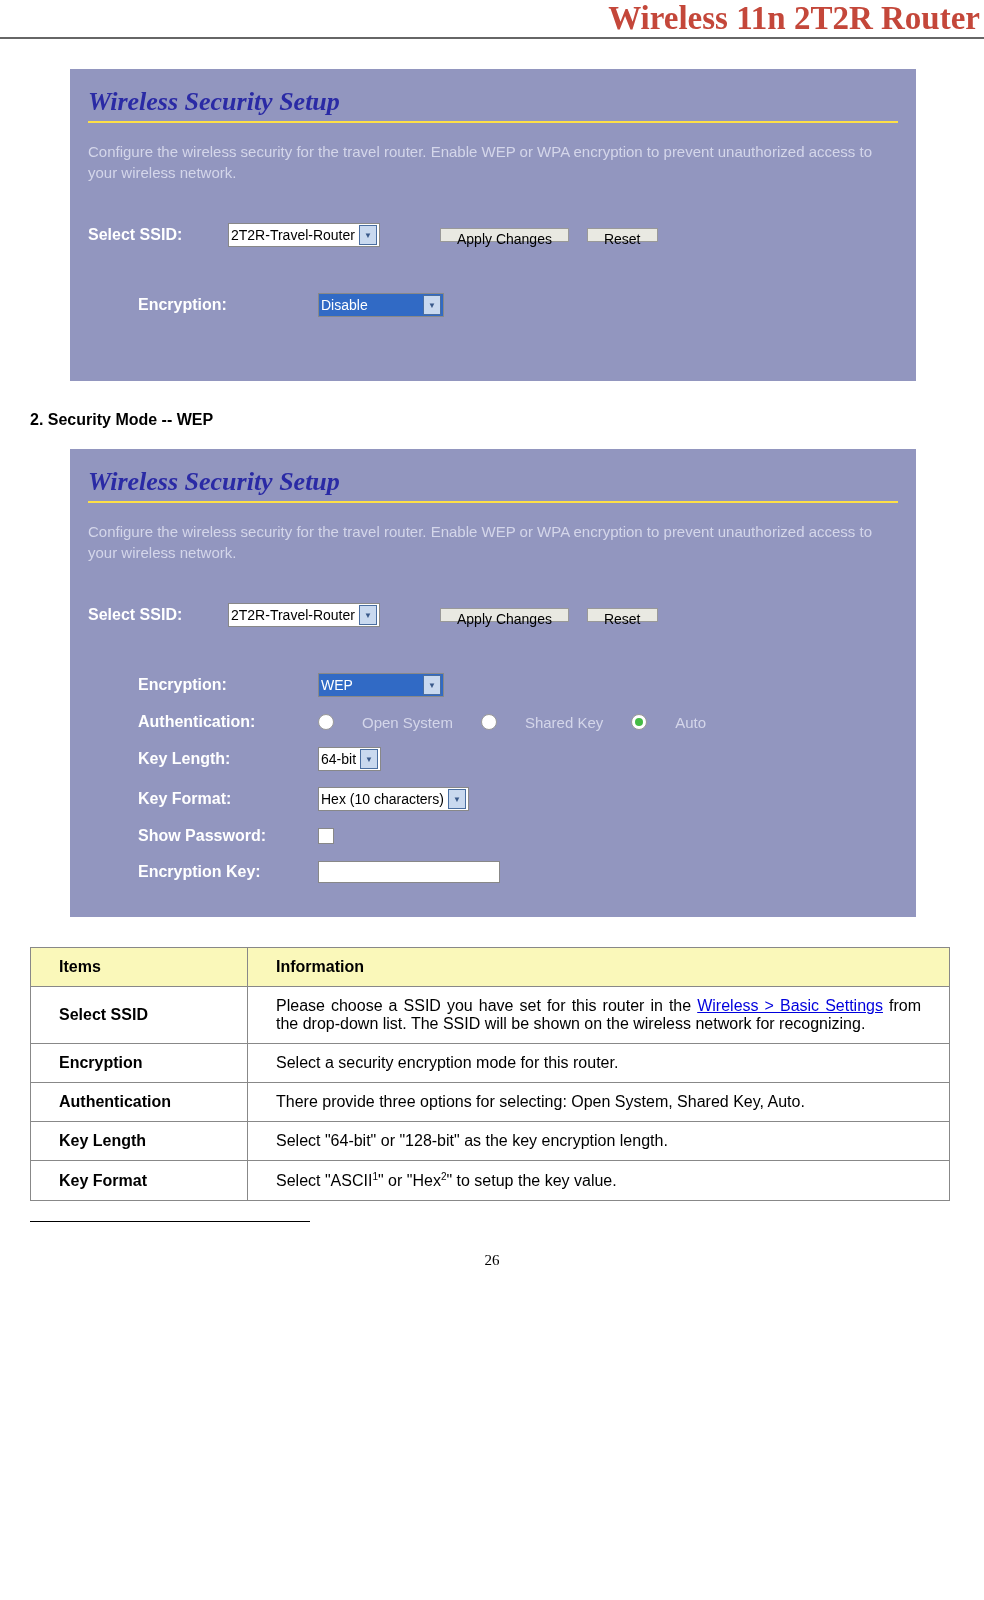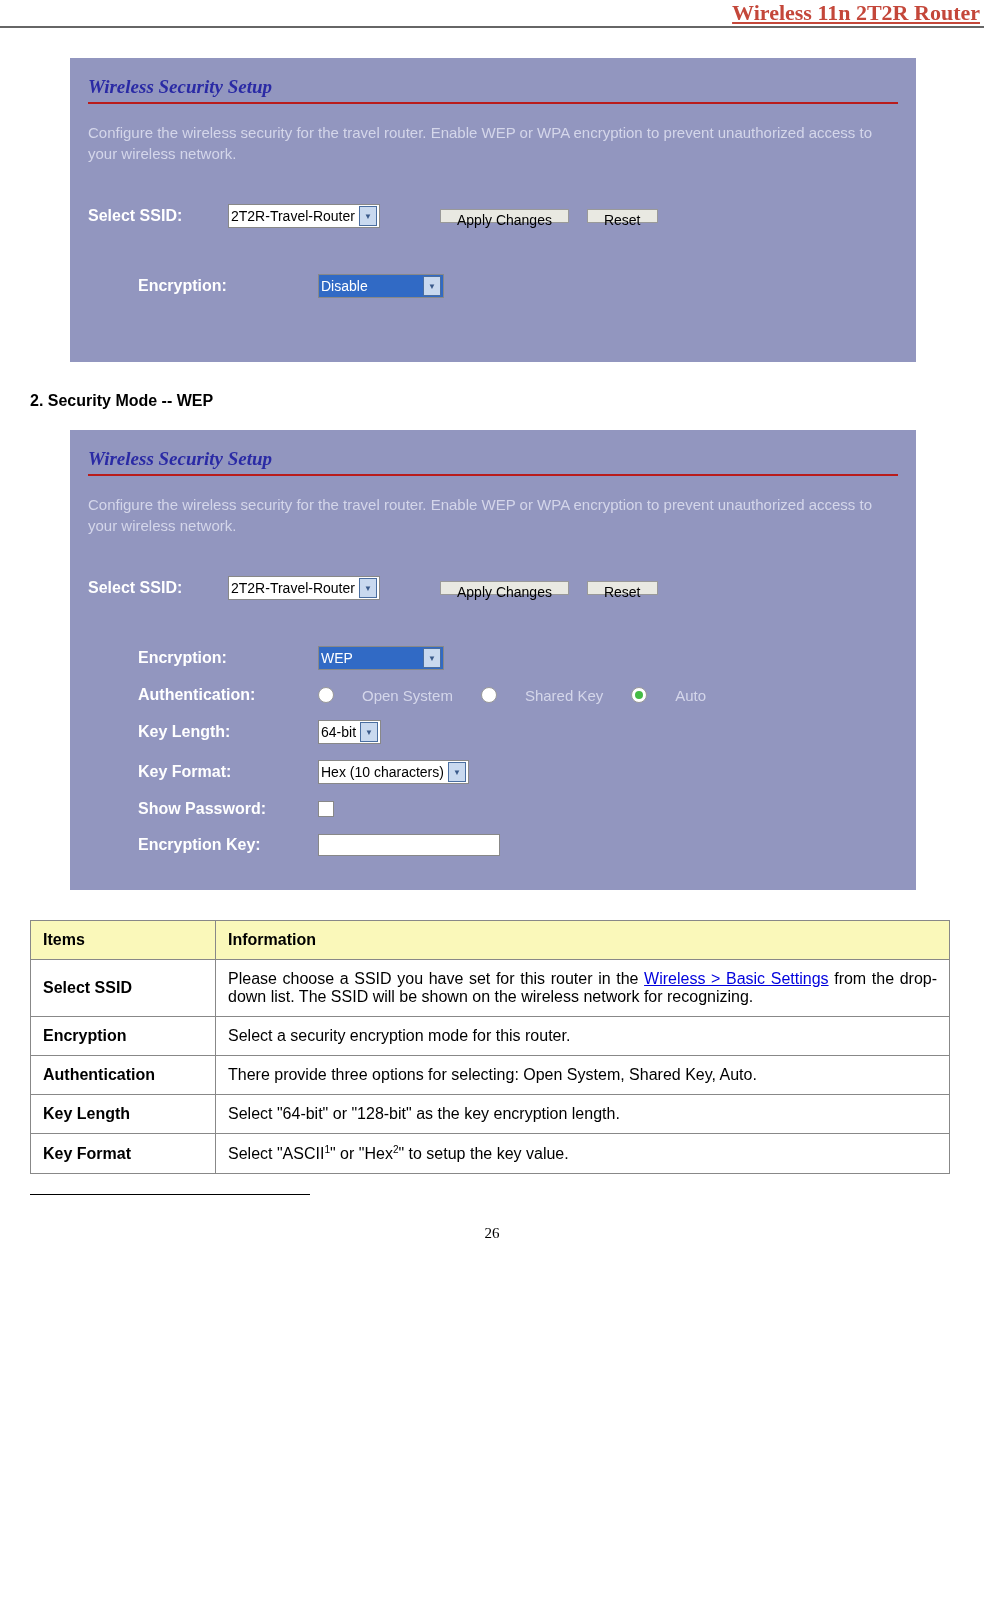--- a/index.html
+++ b/index.html
@@ -11,43 +11,42 @@
       color: black;
     }
     .header {
       text-align: right;
       padding-right: 4px;
       border-bottom: 2px solid #666;
       margin-bottom: 30px;
     }
     .header-title {
       font-family: 'Times New Roman', serif;
-      font-size: 22px;
+      font-size: 33px;
       color: #c4473a;
       font-weight: bold;
       margin: 0;
-      text-decoration: underline;
     }
     .content {
       padding: 0 30px;
     }
     .screenshot {
       background: #9296bf;
       margin: 0 0 30px 40px;
       padding: 18px;
       width: 810px;
       font-family: Arial, sans-serif;
     }
     .screenshot-title {
       color: #2a2aa5;
       font-family: 'Times New Roman', serif;
-      font-size: 19px;
+      font-size: 26px;
       font-weight: bold;
       font-style: italic;
-      border-bottom: 2px solid #b91c1c;
+      border-bottom: 2px solid #fde047;
       padding-bottom: 4px;
       margin-bottom: 18px;
     }
     .screenshot-desc {
       color: #d4d6ea;
       font-size: 15px;
       line-height: 1.4;
       margin-bottom: 40px;
     }
     .form-row {
@@ -149,21 +148,21 @@
       font-size: 16px;
       margin: 20px 0;
     }
     .info-table {
       border-collapse: collapse;
       width: 920px;
       margin: 30px 0 20px 0;
     }
     .info-table th, .info-table td {
       border: 1px solid #888;
-      padding: 10px 12px;
+      padding: 10px 28px;
       text-align: left;
       font-size: 16px;
       vertical-align: middle;
     }
     .info-table th {
       background: #faf8ba;
       font-weight: bold;
     }
     .info-table .item-col {
       width: 160px;

